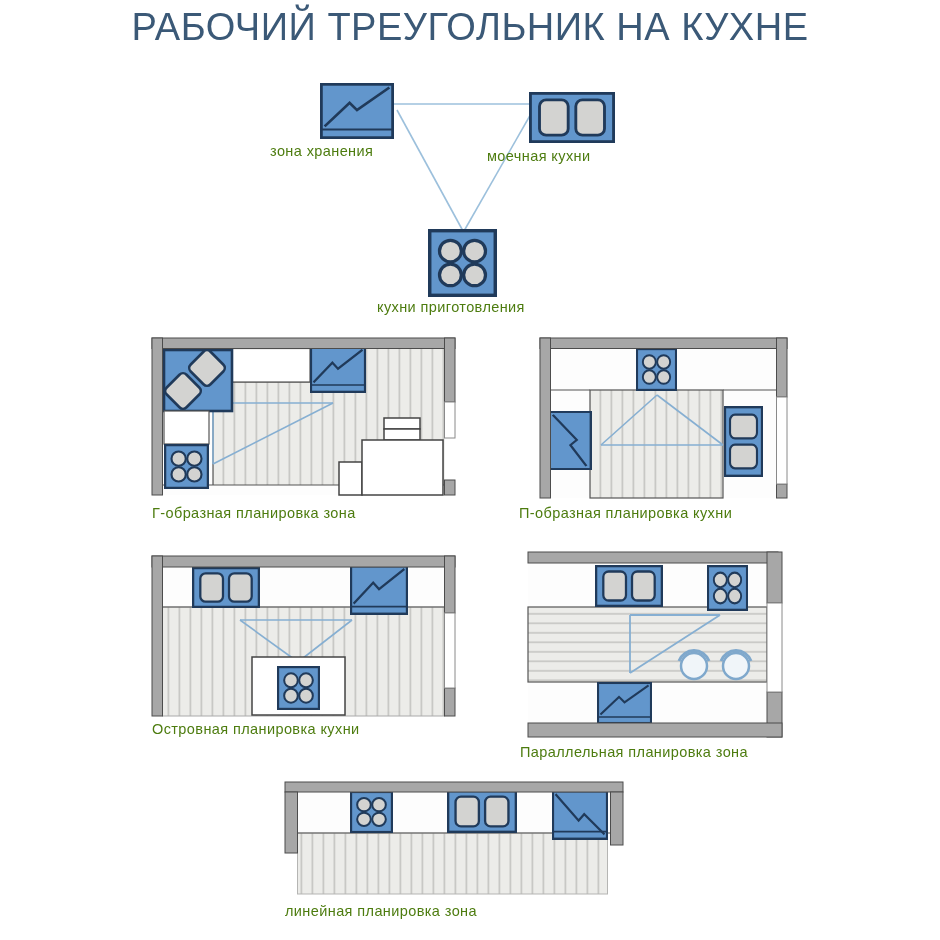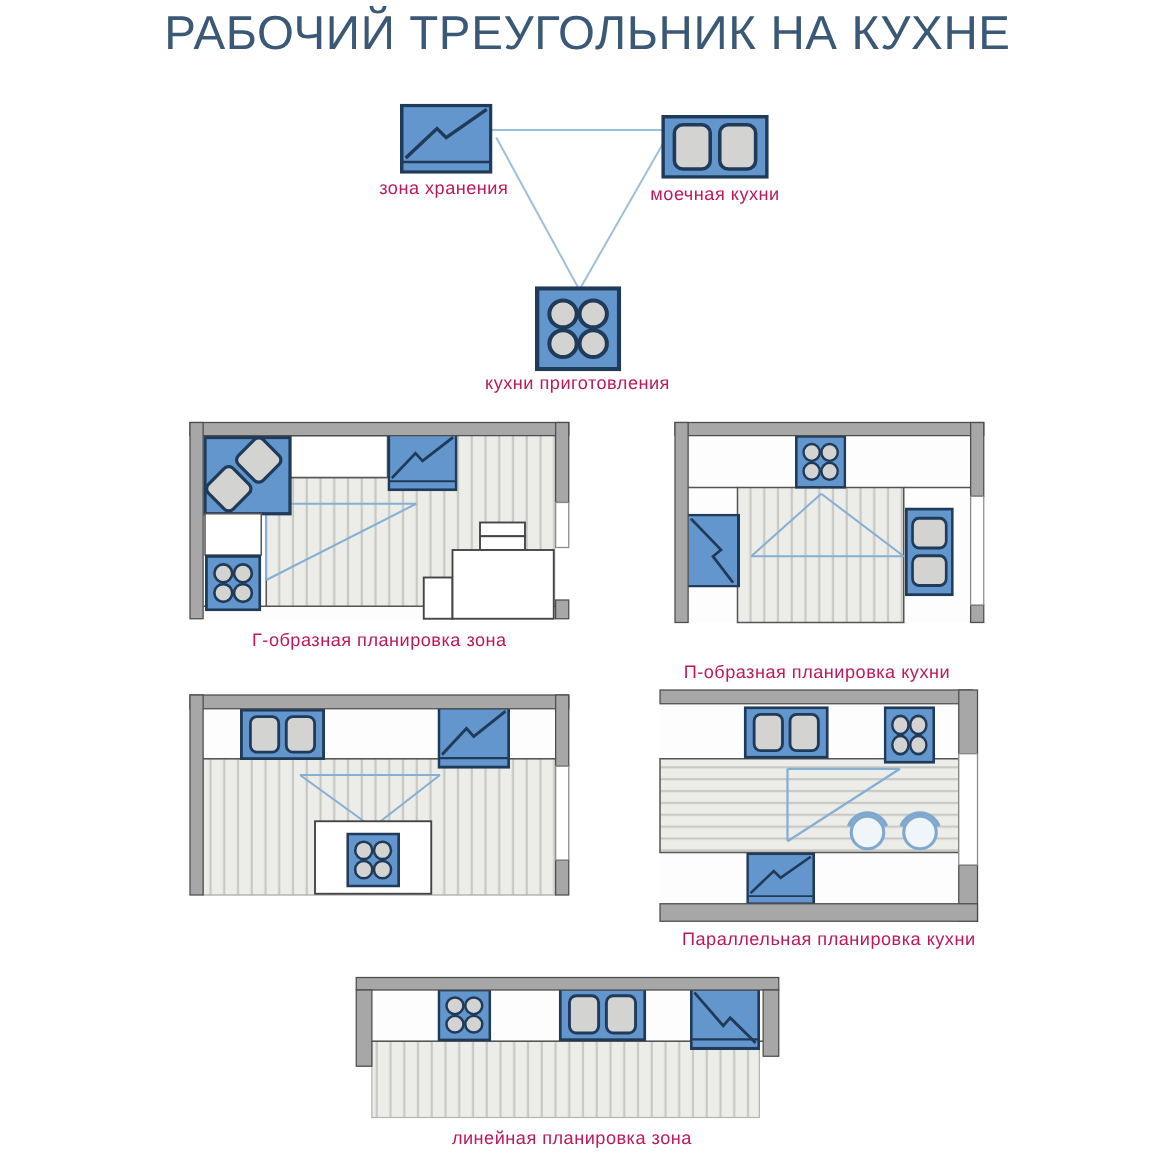--- a/index.html
+++ b/index.html
@@ -1,20 +1,20 @@
 <!DOCTYPE html>
 <html><head>
 <meta charset="utf-8">
 <style>
   html,body{margin:0;padding:0;background:#ffffff;width:940px;height:940px;overflow:hidden;
     font-family:"Liberation Sans","DejaVu Sans",sans-serif;}
   .canvas{position:relative;width:940px;height:940px;background:#fff;}
   .page-title{position:absolute;left:0;top:6px;width:940px;text-align:center;margin:0;
     font-size:38px;font-weight:normal;color:#3b5977;letter-spacing:.5px;}
-  .zone-label,.layout-label{position:absolute;text-align:center;color:#be185d;
+  .zone-label,.layout-label{position:absolute;color:#4d7c0f;
     font-size:14.5px;letter-spacing:.4px;}
   svg{position:absolute;left:0;top:0;}
 </style>
 </head>
 <body>
 
 <div class="canvas">
 
 <svg width="940" height="940" viewBox="0 0 940 940">
   <defs>
@@ -202,17 +202,18 @@
   </g>
 </svg>
 
 <h1 class="page-title">РАБОЧИЙ ТРЕУГОЛЬНИК НА КУХНЕ</h1>
 
 <div class="zone-label" style="left:270px;top:143px;width:170px;">зона хранения</div>
 <div class="zone-label" style="left:487px;top:148px;width:170px;">моечная кухни</div>
 <div class="zone-label" style="left:377px;top:299px;width:170px;">кухни приготовления</div>
 
 <div class="layout-label" style="left:152px;top:505px;width:303px;">Г-образная планировка зона</div>
-<div class="layout-label" style="left:530px;top:505px;width:247px;margin-top:25px;">П-образная планировка кухни</div>
-<div class="layout-label" style="left:520px;top:744px;width:286px;">Параллельная планировка кухни</div>
+<div class="layout-label" style="left:519px;top:505px;width:247px;">П-образная планировка кухни</div>
+<div class="layout-label" style="left:152px;top:721px;width:303px;">Островная планировка кухни</div>
+<div class="layout-label" style="left:520px;top:744px;width:286px;">Параллельная планировка зона</div>
 <div class="layout-label" style="left:285px;top:903px;width:345px;">линейная планировка зона</div>
 
 </div>
 
 </body></html>

